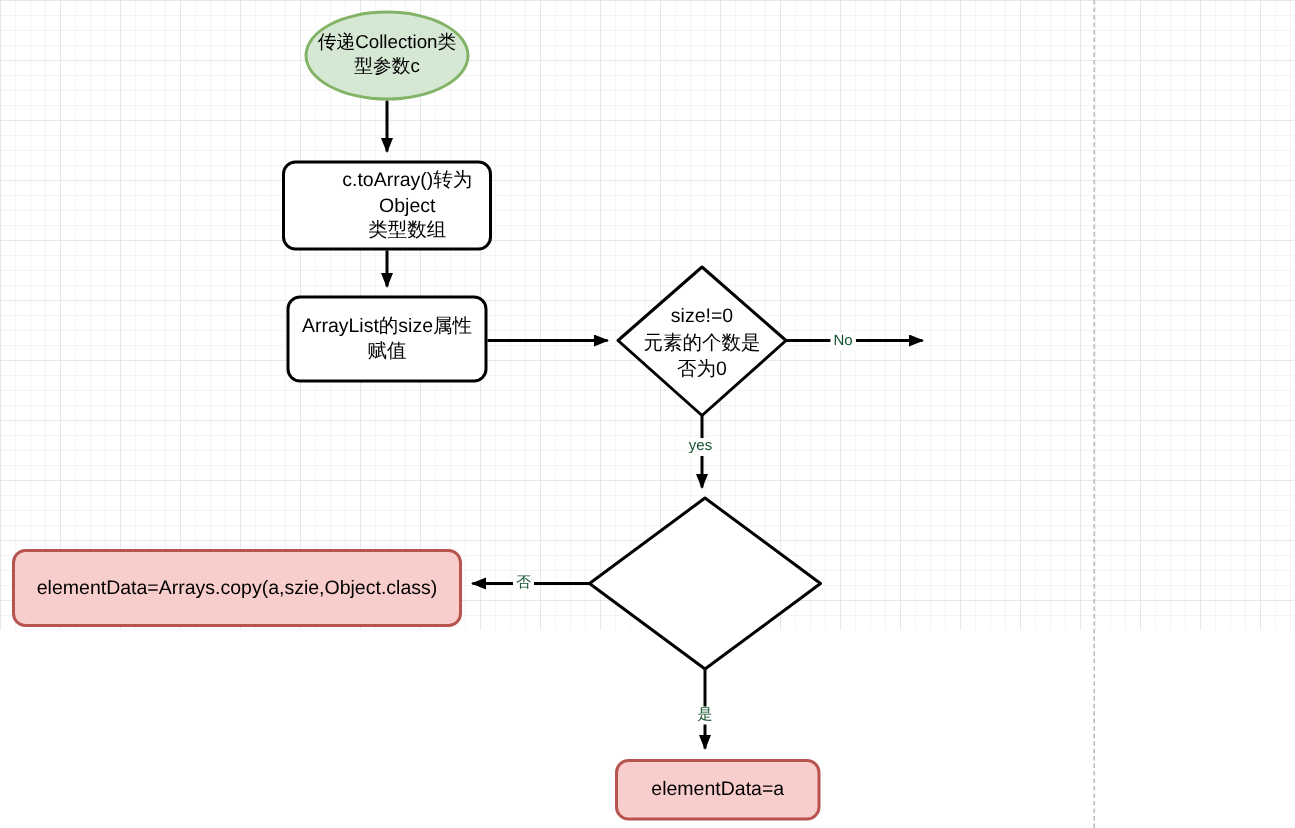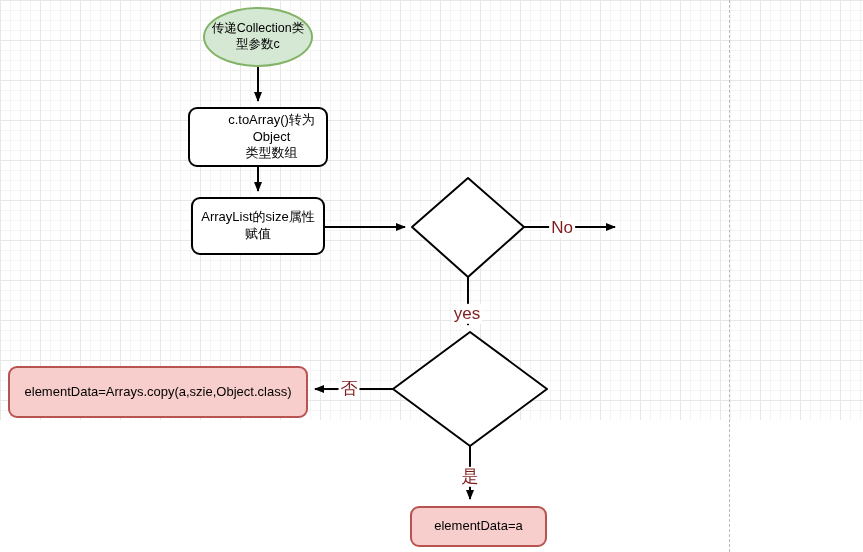--- a/index.html
+++ b/index.html
@@ -85,27 +85,27 @@
     width: 180px;
     pointer-events: none;
   }
   .dl-size  { left: 468px; top: 228px; }
   .dl-class { left: 470px; top: 389px; }
   .edge-label {
     position: absolute;
     transform: translate(-50%, -50%);
     background: #ffffff;
     padding: 0 2px;
-    font-size: 17px;
-    color: #7f1d1d;
+    font-size: 10px;
+    color: #14532d;
     z-index: 4;
     line-height: 1.2;
   }
   .el-no  { left: 562px; top: 228px; }
-  .el-yes { left: 467px; top: 298px; margin-top: 16px; }
+  .el-yes { left: 467px; top: 298px; }
   .el-fou { left: 349px; top: 389px; }
   .el-shi { left: 470px; top: 477px; }
 </style>
 </head>
 <body>
 
 <div class="canvas">
 
   <div class="page-break"></div>
 
@@ -130,20 +130,23 @@
 
   <div class="node ellipse">传递Collection类
 型参数c</div>
 
   <div class="node process proc-toarray">c.toArray()转为Object
 类型数组</div>
 
   <div class="node process proc-size">ArrayList的size属性
 赋值</div>
 
+  <div class="diamond-label dl-size">size!=0
+元素的个数是
+否为0</div>
 
 
 
   <div class="node result res-copy">elementData=Arrays.copy(a,szie,Object.class)</div>
 
   <div class="node result res-assign">elementData=a</div>
 
   <div class="edge-label el-no">No</div>
   <div class="edge-label el-yes">yes</div>
   <div class="edge-label el-fou">否</div>

